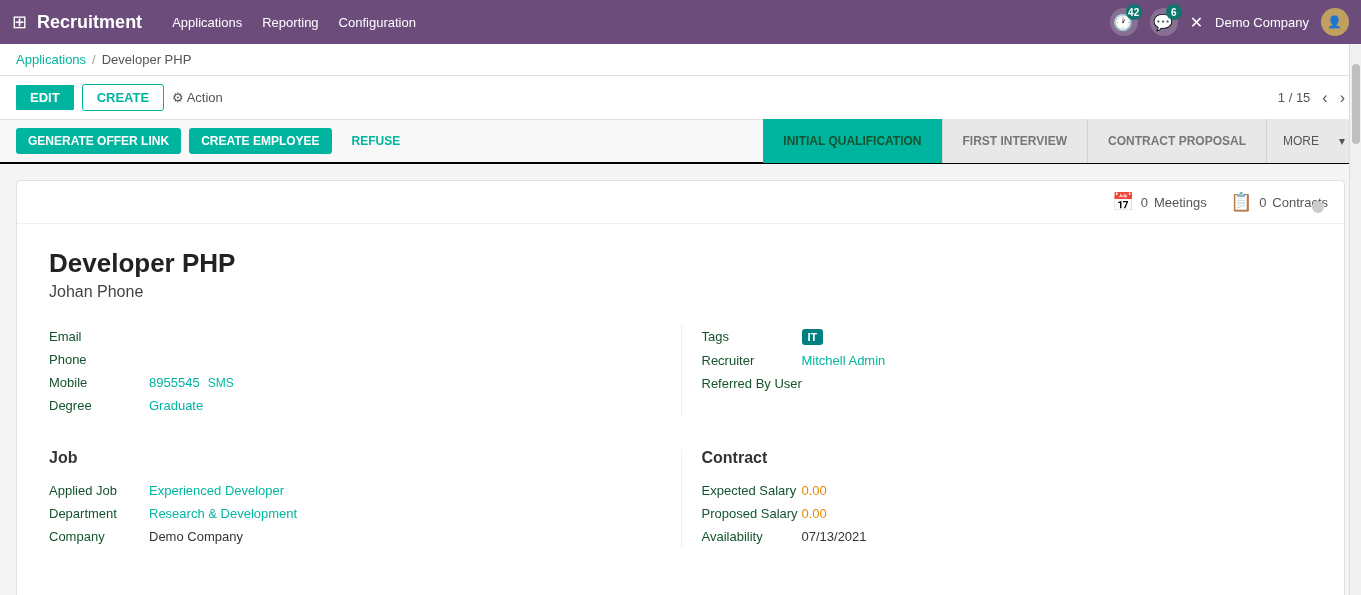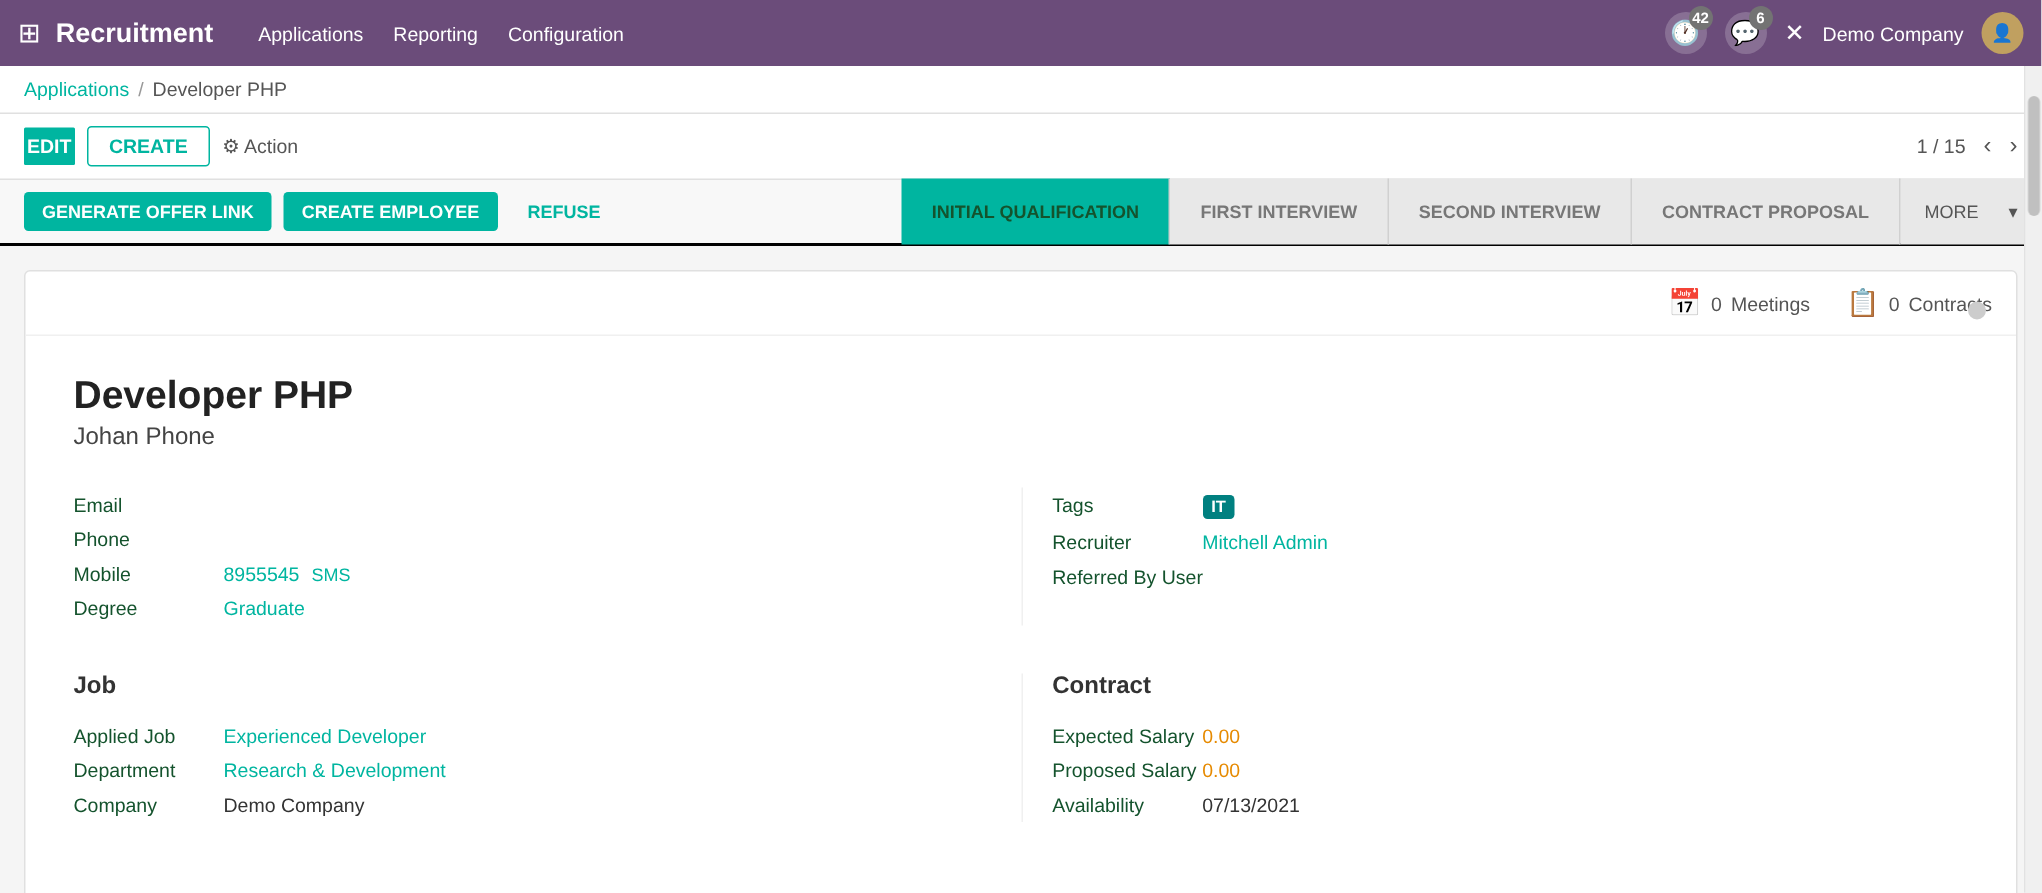--- a/index.html
+++ b/index.html
@@ -19,21 +19,21 @@
     .top-nav .nav-links { display: flex; gap: 20px; flex: 1; }
     .top-nav .nav-link { color: white; text-decoration: none; font-size: 13px; cursor: pointer; }
     .top-nav .nav-right { display: flex; align-items: center; gap: 12px; }
     .top-nav .nav-badge {
       position: relative; display: inline-flex; align-items: center; justify-content: center;
       width: 28px; height: 28px; border-radius: 50%; background: rgba(255,255,255,0.2);
       font-size: 16px; cursor: pointer;
     }
     .badge-count {
       position: absolute; top: -4px; right: -4px;
-      background: #737373; color: white; border-radius: 50%;
+      background: #0f766e; color: white; border-radius: 50%;
       font-size: 10px; width: 16px; height: 16px;
       display: flex; align-items: center; justify-content: center; font-weight: bold; text-align: right;
     }
     .company-name { color: white; font-size: 13px; }
     .avatar { width: 28px; height: 28px; border-radius: 50%; background: #c0a060; display: inline-flex; align-items: center; justify-content: center; color: white; font-size: 12px; }
 
     
     .breadcrumb-bar {
       background: white;
       padding: 8px 16px;
@@ -50,21 +50,21 @@
     .toolbar {
       background: white;
       padding: 8px 16px;
       display: flex;
       align-items: center;
       gap: 8px;
       border-bottom: 1px solid #e0e0e0;
     }
     .btn-edit {
       background: #00b5a0; color: white; border: none;
-      padding: 5px 2px; border-radius: 1px; cursor: pointer; font-size: 13px; font-weight: bold;
+      padding: 5px 14px; border-radius: 1px; cursor: pointer; font-size: 13px; font-weight: bold;
     }
     .btn-create {
       background: white; color: #00b5a0; border: 1px solid #00b5a0;
       padding: 5px 14px; border-radius: 3px; cursor: pointer; font-size: 13px; font-weight: bold;
     }
     .btn-action {
       background: none; border: none; color: #555; cursor: pointer; font-size: 13px;
       display: flex; align-items: center; gap: 4px;
     }
     .pagination { margin-left: auto; display: flex; align-items: center; gap: 12px; color: #555; }
@@ -237,23 +237,20 @@
     <button class="btn-gen-offer">GENERATE OFFER LINK</button>
     <button class="btn-create-emp">CREATE EMPLOYEE</button>
     <button class="btn-refuse">REFUSE</button>
   </div>
   <div class="stages">
     <div class="stage active">
       <span>INITIAL QUALIFICATION</span>
     </div>
     <div class="stage">
       <span>FIRST INTERVIEW</span>
-    </div>
-    <div class="stage">
-      <span>SECOND INTERVIEW</span>
     </div>
     <div class="stage">
       <span>CONTRACT PROPOSAL</span>
     </div>
     <div class="stage-more">
       <span>MORE</span>
       <span>▾</span>
     </div>
   </div>
 </div>

